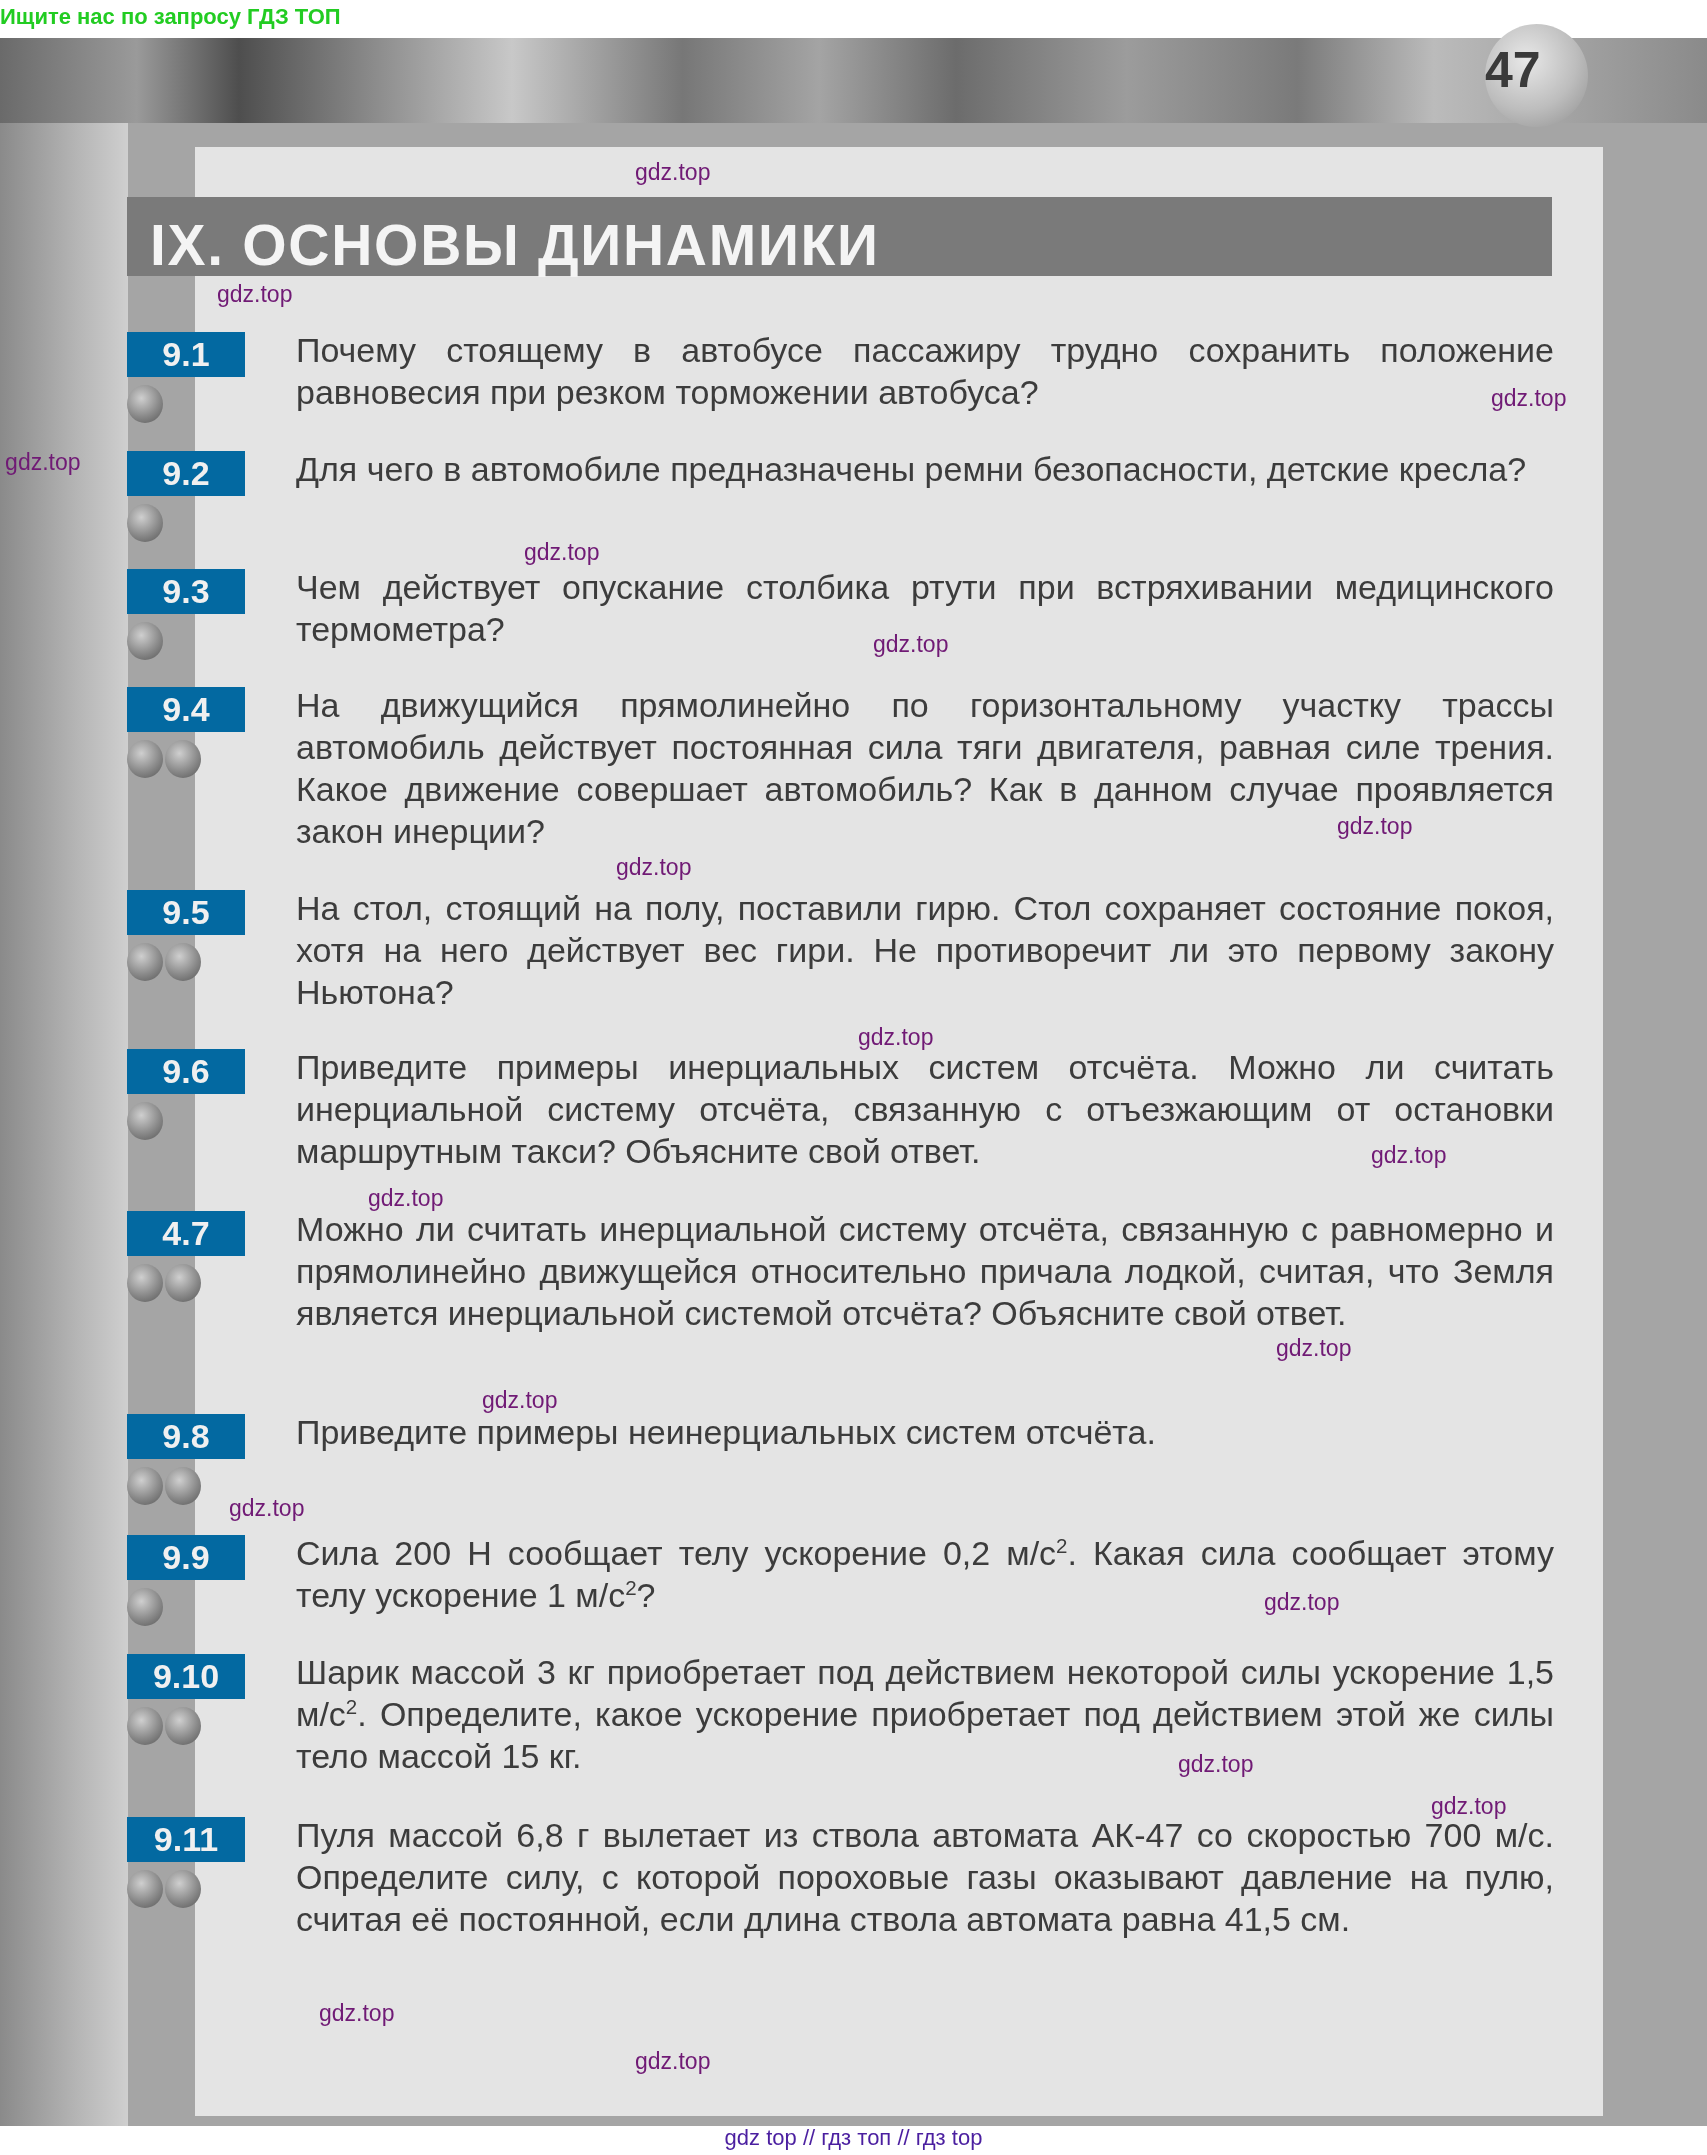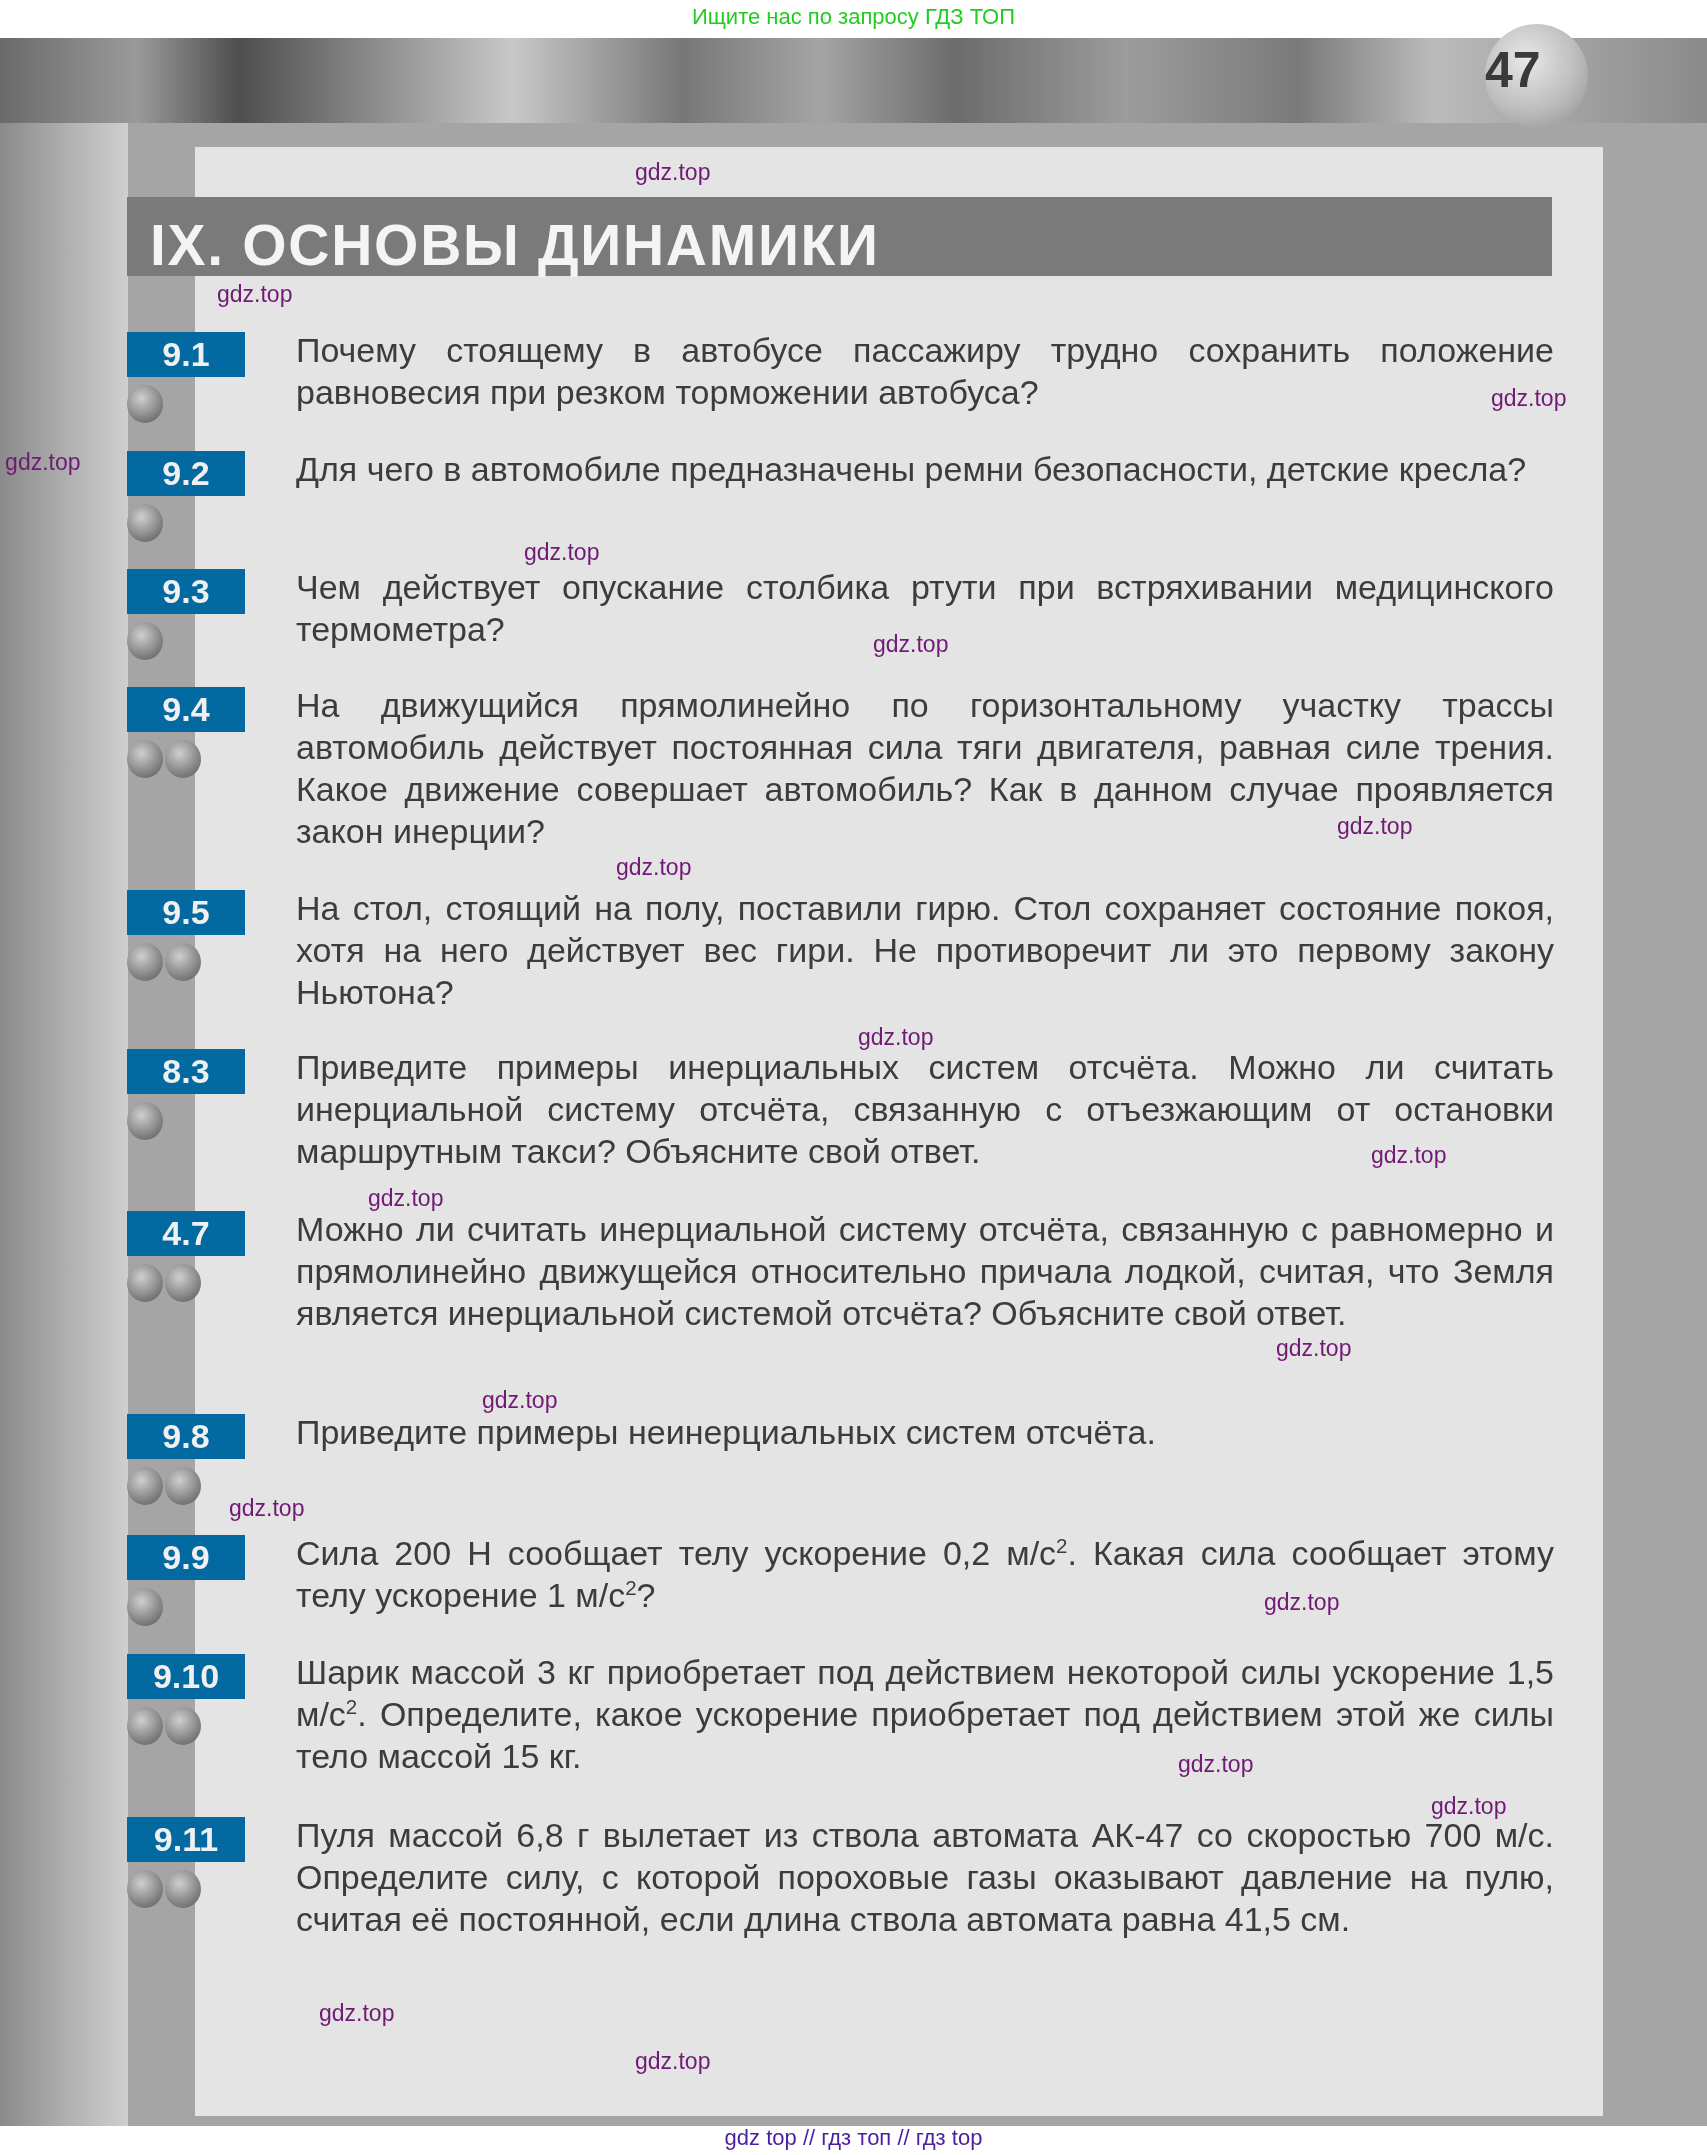--- a/index.html
+++ b/index.html
@@ -3,21 +3,21 @@
 <meta charset="utf-8">
 <style>
   html, body { margin: 0; padding: 0; }
   body {
     width: 1707px; height: 2156px; position: relative; overflow: hidden;
     background: #ffffff;
     font-family: "Liberation Sans", sans-serif;
   }
   .top-banner {
     position: absolute; left: 0; top: 0; width: 1707px; height: 38px;
-    text-align: center; color: #22cc22; font-size: 22px; line-height: 34px;
+    text-align: left; color: #22cc22; font-size: 22px; line-height: 34px; font-weight: bold;
   }
   .header-photo {
     position: absolute; left: 0; top: 38px; width: 1707px; height: 86px;
     background: linear-gradient(90deg, #6a6a6a 0%, #9a9a9a 8%, #4e4e4e 14%, #8c8c8c 22%, #c8c8c8 30%, #777 40%, #a4a4a4 48%, #6c6c6c 56%, #9c9c9c 66%, #7a7a7a 76%, #bbbbbb 84%, #8a8a8a 100%);
   }
   .page-number {
     position: absolute; left: 1485px; top: 24px; width: 103px; height: 103px;
     border-radius: 50%;
     background: radial-gradient(circle at 40% 35%, #e8e8e8 0%, #bdbdbd 55%, #8d8d8d 100%);
     color: #3a3a3a; font-weight: bold; font-size: 50px; line-height: 92px;
@@ -113,21 +113,21 @@
 <div class="task" style="top:890px">
   <div class="task-num">9.5</div>
   <div class="balls">
       <div class="ball"></div>
       <div class="ball"></div>
     </div>
   <div class="task-text">На стол, стоящий на полу, поставили гирю. Стол сохраняет состояние покоя, хотя на него действует вес гири. Не противоречит ли это первому закону Ньютона?</div>
 </div>
 
 <div class="task" style="top:1049px">
-  <div class="task-num">8.3</div>
+  <div class="task-num">9.6</div>
   <div class="balls">
       <div class="ball"></div>
     </div>
   <div class="task-text">Приведите примеры инерциальных систем отсчёта. Можно ли считать инерциальной систему отсчёта, связанную с отъезжающим от остановки маршрутным такси? Объясните свой ответ.</div>
 </div>
 
 <div class="task" style="top:1211px">
   <div class="task-num">4.7</div>
   <div class="balls">
       <div class="ball"></div>

